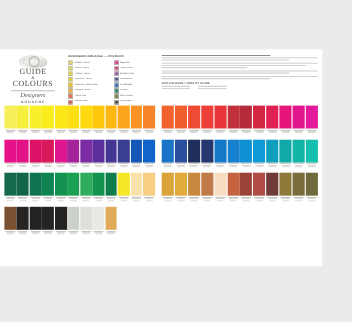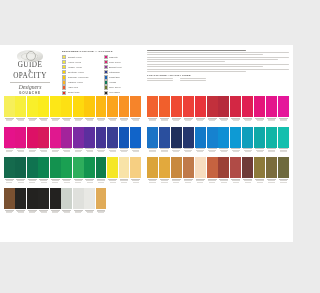--- a/index.html
+++ b/index.html
@@ -80,21 +80,21 @@
 <div id="page">
 
   <div class="header">
 
     <div class="brand">
       <div class="brand-mark">
         <div class="crest"></div>
       </div>
       <div class="brand-w">GUIDE</div>
       <div class="brand-amp">&amp;</div>
-      <div class="brand-n">OPACITY</div>
+      <div class="brand-n">COLOURS</div>
       <div class="brand-rule"></div>
       <div class="brand-sub">Designers</div>
       <div class="brand-sub2">GOUACHE</div>
     </div>
 
     <div class="listcol">
       <div class="list-title">DESIGNERS GOUACHE — COLOURS</div>
       <div class="list-grid">
 
         <div class="list-sub">

